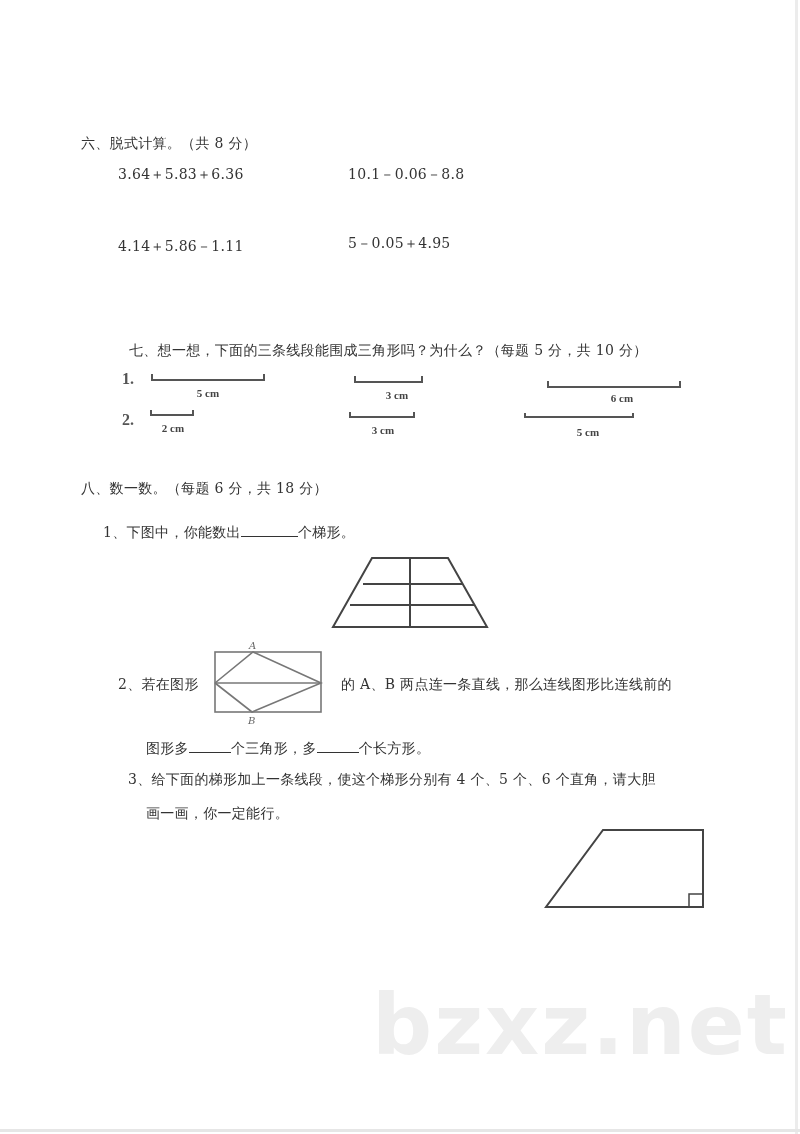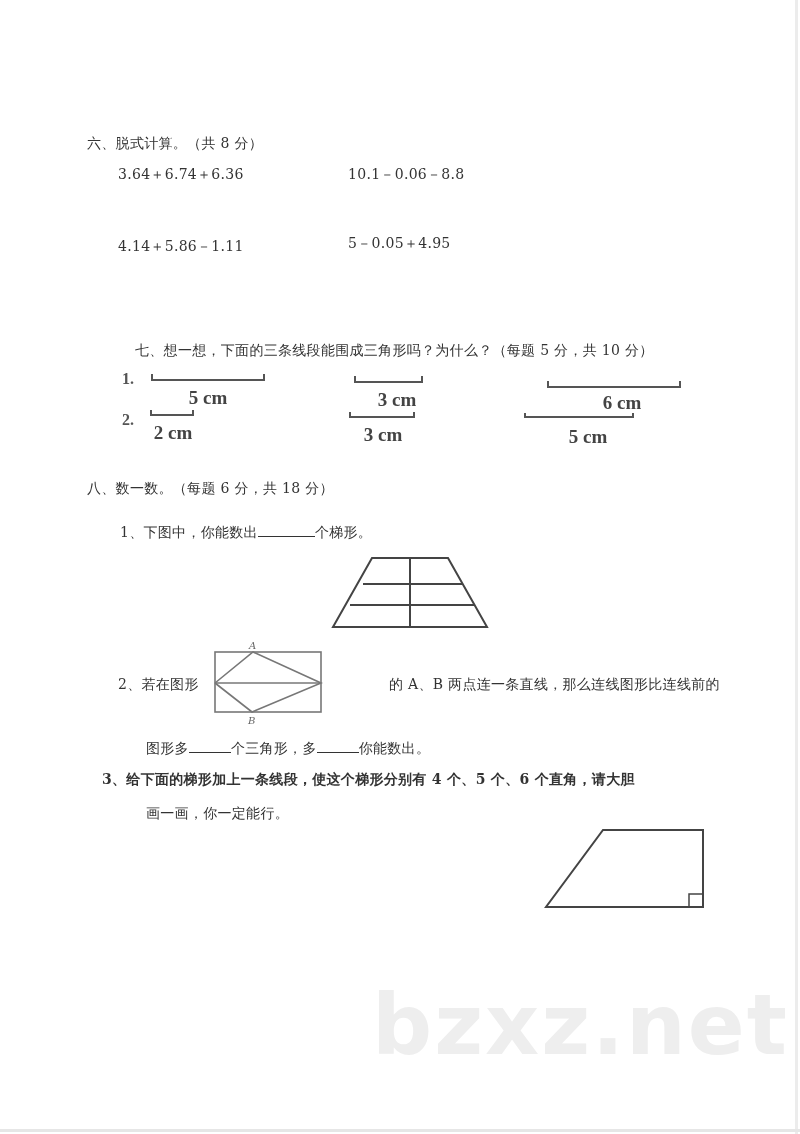--- a/index.html
+++ b/index.html
@@ -5,39 +5,39 @@
   html, body { margin: 0; padding: 0; }
   body {
     width: 800px; height: 1134px; position: relative; overflow: hidden;
     background: #ffffff;
     font-family: "DejaVu Serif", "Liberation Serif", serif;
     color: #333333;
   }
   .page-border-right { position: absolute; left: 795px; top: 0; width: 3px; height: 1134px; background: #ececec; }
   .page-border-bottom { position: absolute; left: 0; top: 1129px; width: 800px; height: 3px; background: #e6e6e6; }
   .t { position: absolute; white-space: nowrap; font-size: 14px; line-height: 16px; letter-spacing: 0.3px; }
-  .heading { left: 87px; }
+  .heading { left: 81px; }
   .blank { display: inline-block; border-bottom: 1px solid #333; vertical-align: baseline; height: 12px; }
-  .seg-label { position: absolute; font-family: "Liberation Serif", serif; font-weight: bold; font-size: 19px; color: #444; transform: translateX(-50%); white-space: nowrap; }
+  .seg-label { position: absolute; font-family: "Liberation Serif", serif; font-weight: bold; font-size: 11px; color: #444; transform: translateX(-50%); white-space: nowrap; }
   .seg-num { position: absolute; font-family: "Liberation Serif", serif; font-weight: bold; font-size: 16px; color: #555; }
   svg.fig { position: absolute; overflow: visible; }
   .watermark {
     position: absolute; left: 372px; top: 983px;
     font-family: "DejaVu Sans", sans-serif; font-weight: bold;
     font-size: 84px; line-height: 84px; color: #eeeeee; letter-spacing: 2px;
   }
 </style>
 </head>
 <body>
 
 <div class="page-border-right"></div>
 <div class="page-border-bottom"></div>
 
 <div class="t heading" style="top:135px;">六、脱式计算。（共 8 分）</div>
-<div class="t" style="left:118px; top:166px;">3.64＋6.74＋6.36</div>
+<div class="t" style="left:118px; top:166px;">3.64＋5.83＋6.36</div>
 <div class="t" style="left:348px; top:166px;">10.1－0.06－8.8</div>
 <div class="t" style="left:118px; top:238px;">4.14＋5.86－1.11</div>
 <div class="t" style="left:348px; top:235px;">5－0.05＋4.95</div>
 
 <div class="t heading" style="top:342px;margin-left:48px;">七、想一想，下面的三条线段能围成三角形吗？为什么？（每题 5 分，共 10 分）</div>
 
 <div class="seg-num" style="left:122px; top:370px;">1.</div>
 <div class="seg-num" style="left:122px; top:411px;">2.</div>
 
 <svg class="fig" style="left:0; top:0;" width="800" height="1134">
@@ -55,21 +55,21 @@
 
 <div class="seg-label" style="left:208px; top:387px;">5 cm</div>
 <div class="seg-label" style="left:397px; top:389px;">3 cm</div>
 <div class="seg-label" style="left:622px; top:392px;">6 cm</div>
 <div class="seg-label" style="left:173px; top:422px;">2 cm</div>
 <div class="seg-label" style="left:383px; top:424px;">3 cm</div>
 <div class="seg-label" style="left:588px; top:426px;">5 cm</div>
 
 <div class="t heading" style="top:480px;">八、数一数。（每题 6 分，共 18 分）</div>
 
-<div class="t" style="left:120px; top:524px;">
+<div class="t" style="left:103px; top:524px;">
   <span>1、下图中，你能数出</span><span class="blank" style="width:57px;"></span><span>个梯形。</span>
 </div>
 
 <svg class="fig" style="left:0; top:0;" width="800" height="1134">
   <g stroke="#444" stroke-width="2" fill="none">
     <polygon points="372,558 448,558 487,627 333,627"></polygon>
     <line x1="363" y1="584" x2="462" y2="584"></line>
     <line x1="350" y1="605" x2="475" y2="605"></line>
     <line x1="410" y1="558" x2="410" y2="627"></line>
   </g>
@@ -80,27 +80,27 @@
 <svg class="fig" style="left:0; top:0;" width="800" height="1134">
   <g stroke="#777" stroke-width="1.6" fill="none">
     <rect x="215" y="652" width="106" height="60"></rect>
     <polyline points="215,683 253,652 321,683 252,712 215,683"></polyline>
     <line x1="215" y1="683" x2="321" y2="683"></line>
   </g>
 </svg>
 <div class="t" style="left:249px; top:638px; font-size:10px; font-style:italic; color:#666;">A</div>
 <div class="t" style="left:248px; top:713px; font-size:10px; font-style:italic; color:#666;">B</div>
 
-<div class="t" style="left:341px; top:676px;margin-left:48px;">的 A、B 两点连一条直线，那么连线图形比连线前的</div>
+<div class="t" style="left:341px; top:676px;">的 A、B 两点连一条直线，那么连线图形比连线前的</div>
 
 <div class="t" style="left:146px; top:740px;">
-  <span>图形多</span><span class="blank" style="width:42px;"></span><span>个三角形，多</span><span class="blank" style="width:42px;"></span><span>你能数出。</span>
+  <span>图形多</span><span class="blank" style="width:42px;"></span><span>个三角形，多</span><span class="blank" style="width:42px;"></span><span>个长方形。</span>
 </div>
 
-<div class="t" style="left:102px; top:771px;font-weight:bold;">3、给下面的梯形加上一条线段，使这个梯形分别有 4 个、5 个、6 个直角，请大胆</div>
+<div class="t" style="left:128px; top:771px;">3、给下面的梯形加上一条线段，使这个梯形分别有 4 个、5 个、6 个直角，请大胆</div>
 <div class="t" style="left:146px; top:805px;">画一画，你一定能行。</div>
 
 <svg class="fig" style="left:0; top:0;" width="800" height="1134">
   <g stroke="#444" stroke-width="2" fill="none">
     <polygon points="603,830 703,830 703,907 546,907"></polygon>
     <polyline points="689,907 689,894 703,894" stroke-width="1.5"></polyline>
   </g>
 </svg>
 
 <div class="watermark">bzxz.net</div>

